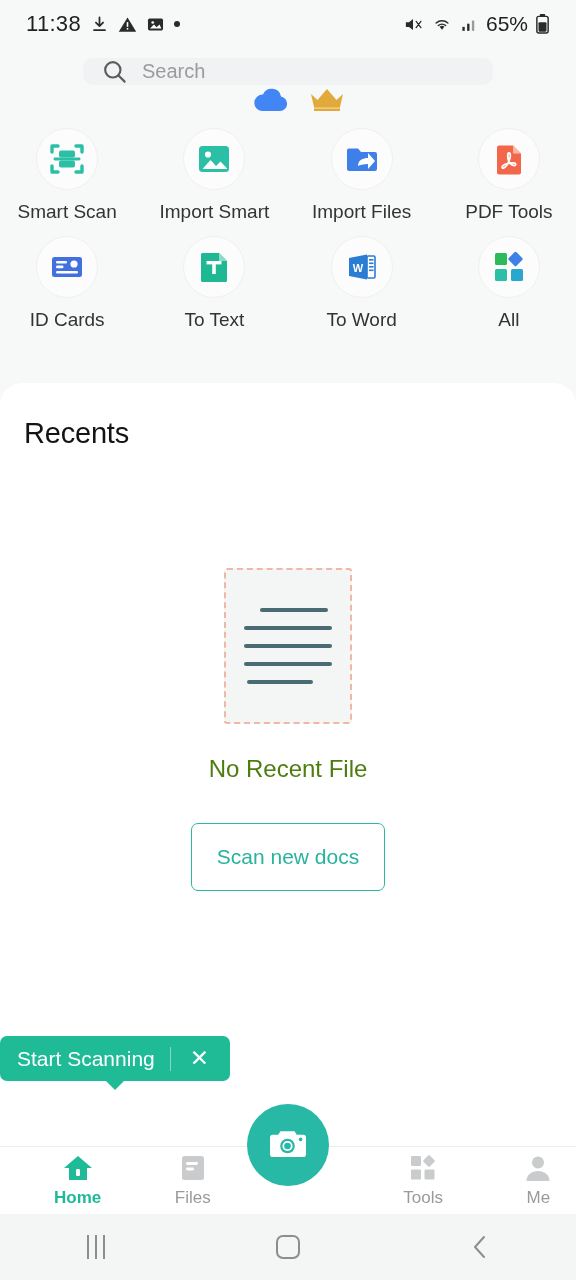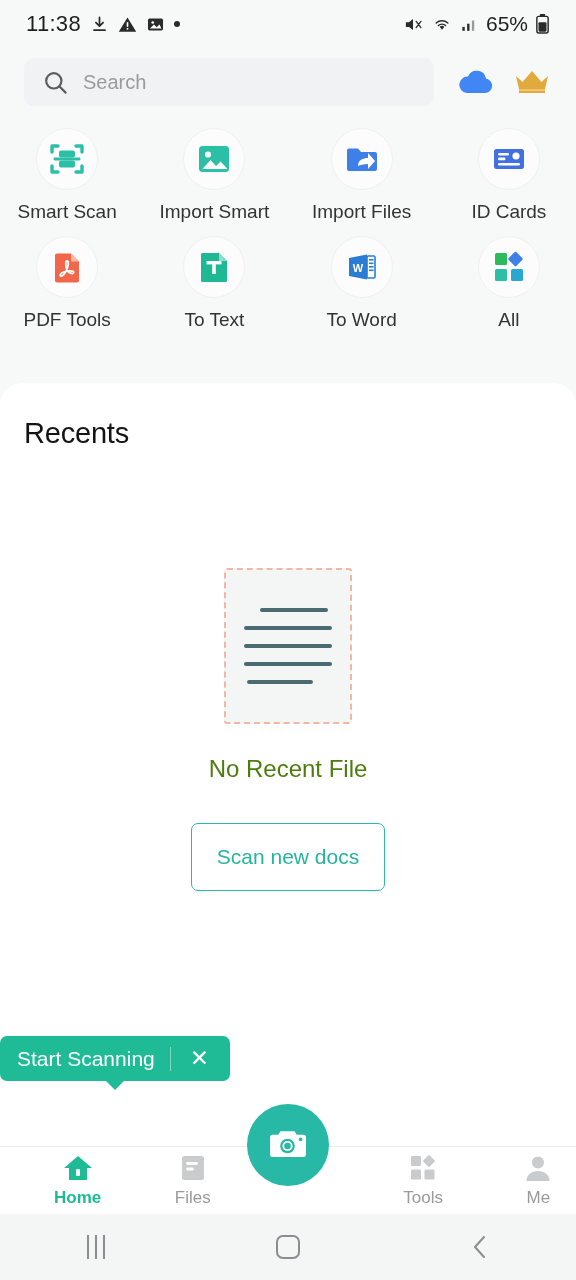--- a/index.html
+++ b/index.html
@@ -18,21 +18,21 @@
   }
   .sb-left{ display:flex; align-items:center; gap:9px; }
   .sb-time{ font-size:22px; font-weight:400; letter-spacing:.3px; color:#1f1f1f;}
   .sb-right{ display:flex; align-items:center; gap:7px; }
   .sb-batt-text{ font-size:21px; color:#1f1f1f; }
   .dot{ width:6px;height:6px;border-radius:50%;background:#2a2a2a; display:inline-block;}
 
   
   .searchrow{
     position:absolute; top:58px; left:0; width:576px; height:48px;
-    display:flex; align-items:center; padding:0 24px; gap:0;
+    display:flex; align-items:center; padding:0 24px; gap:0;flex-direction:column;
   }
   .searchbar{
     width:410px; height:48px; background:#f1f2f3; border-radius:10px;
     display:flex; align-items:center; padding-left:18px; gap:14px;
   }
   .search-ph{ font-size:20px; color:#9b9b9b; }
   .topicons{ display:flex; align-items:center; gap:16px; margin-left:22px; }
 
   
   .grid{
@@ -215,39 +215,39 @@
           <path d="M2 8.5a2 2 0 012-2h9l3 3.5h14a2 2 0 012 2V27a2 2 0 01-2 2H4a2 2 0 01-2-2z" fill="#3f7fe8"></path>
           <path d="M13 24c0-6 5-8 10-8V11l7 8-7 8v-5c-5 0-8 1-10 2z" fill="#fff"></path>
         </svg>
       </div>
       <div class="cell-lb">Import Files</div>
     </div>
 
     <div class="cell">
       <div class="cell-ic">
         <svg width="34" height="34" viewBox="0 0 34 34">
+          <path d="M5 5.5A2 2 0 017 3.5h14l8 8v19a2 2 0 01-2 2H7a2 2 0 01-2-2z" fill="#f2664a"></path>
+          <path d="M21 3.5l8 8h-8z" fill="#fdb7a5"></path>
+          <path d="M17 11c1.6 0 1.6 3.3.6 6.2-1 3-3.6 7.4-5.5 8.6-1.4.9-2.6-.3-1.6-1.6 1.2-1.6 5.3-3 9-3.3 2.6-.2 4.3.5 4.2 1.6-.1 1.4-2.6 1.3-4.3.1-2-1.4-3.5-4.6-3.6-8-.1-2.5.2-3.6 1.2-3.6z" fill="none" stroke="#fff" stroke-width="1.8" stroke-linejoin="round"></path>
+        </svg>
+      </div>
+      <div class="cell-lb">PDF Tools</div>
+    </div>
+
+    <div class="cell">
+      <div class="cell-ic">
+        <svg width="34" height="34" viewBox="0 0 34 34">
           <rect x="2" y="7" width="30" height="20" rx="2.5" fill="#4270e0"></rect>
           <circle cx="24" cy="14" r="3.6" fill="#fff"></circle>
           <rect x="6" y="11" width="11" height="2.6" rx="1.3" fill="#fff"></rect>
           <rect x="6" y="15.6" width="7.5" height="2.6" rx="1.3" fill="#fff"></rect>
           <rect x="6" y="21" width="22" height="2.6" rx="1.3" fill="#fff"></rect>
         </svg>
       </div>
       <div class="cell-lb">ID Cards</div>
-    </div>
-
-    <div class="cell">
-      <div class="cell-ic">
-        <svg width="34" height="34" viewBox="0 0 34 34">
-          <path d="M5 5.5A2 2 0 017 3.5h14l8 8v19a2 2 0 01-2 2H7a2 2 0 01-2-2z" fill="#f2664a"></path>
-          <path d="M21 3.5l8 8h-8z" fill="#fdb7a5"></path>
-          <path d="M17 11c1.6 0 1.6 3.3.6 6.2-1 3-3.6 7.4-5.5 8.6-1.4.9-2.6-.3-1.6-1.6 1.2-1.6 5.3-3 9-3.3 2.6-.2 4.3.5 4.2 1.6-.1 1.4-2.6 1.3-4.3.1-2-1.4-3.5-4.6-3.6-8-.1-2.5.2-3.6 1.2-3.6z" fill="none" stroke="#fff" stroke-width="1.8" stroke-linejoin="round"></path>
-        </svg>
-      </div>
-      <div class="cell-lb">PDF Tools</div>
     </div>
 
     <div class="cell">
       <div class="cell-ic">
         <svg width="32" height="34" viewBox="0 0 32 34">
           <path d="M3 4.5A1.5 1.5 0 014.5 3H21l8 8v19.5A1.5 1.5 0 0127.5 32h-23A1.5 1.5 0 013 30.5z" fill="#1fb894"></path>
           <path d="M21 3l8 8h-8z" fill="#8ddbc9"></path>
           <rect x="8.5" y="11" width="15" height="3.4" fill="#fff"></rect>
           <rect x="14.2" y="11" width="3.6" height="13" fill="#fff"></rect>
         </svg>

